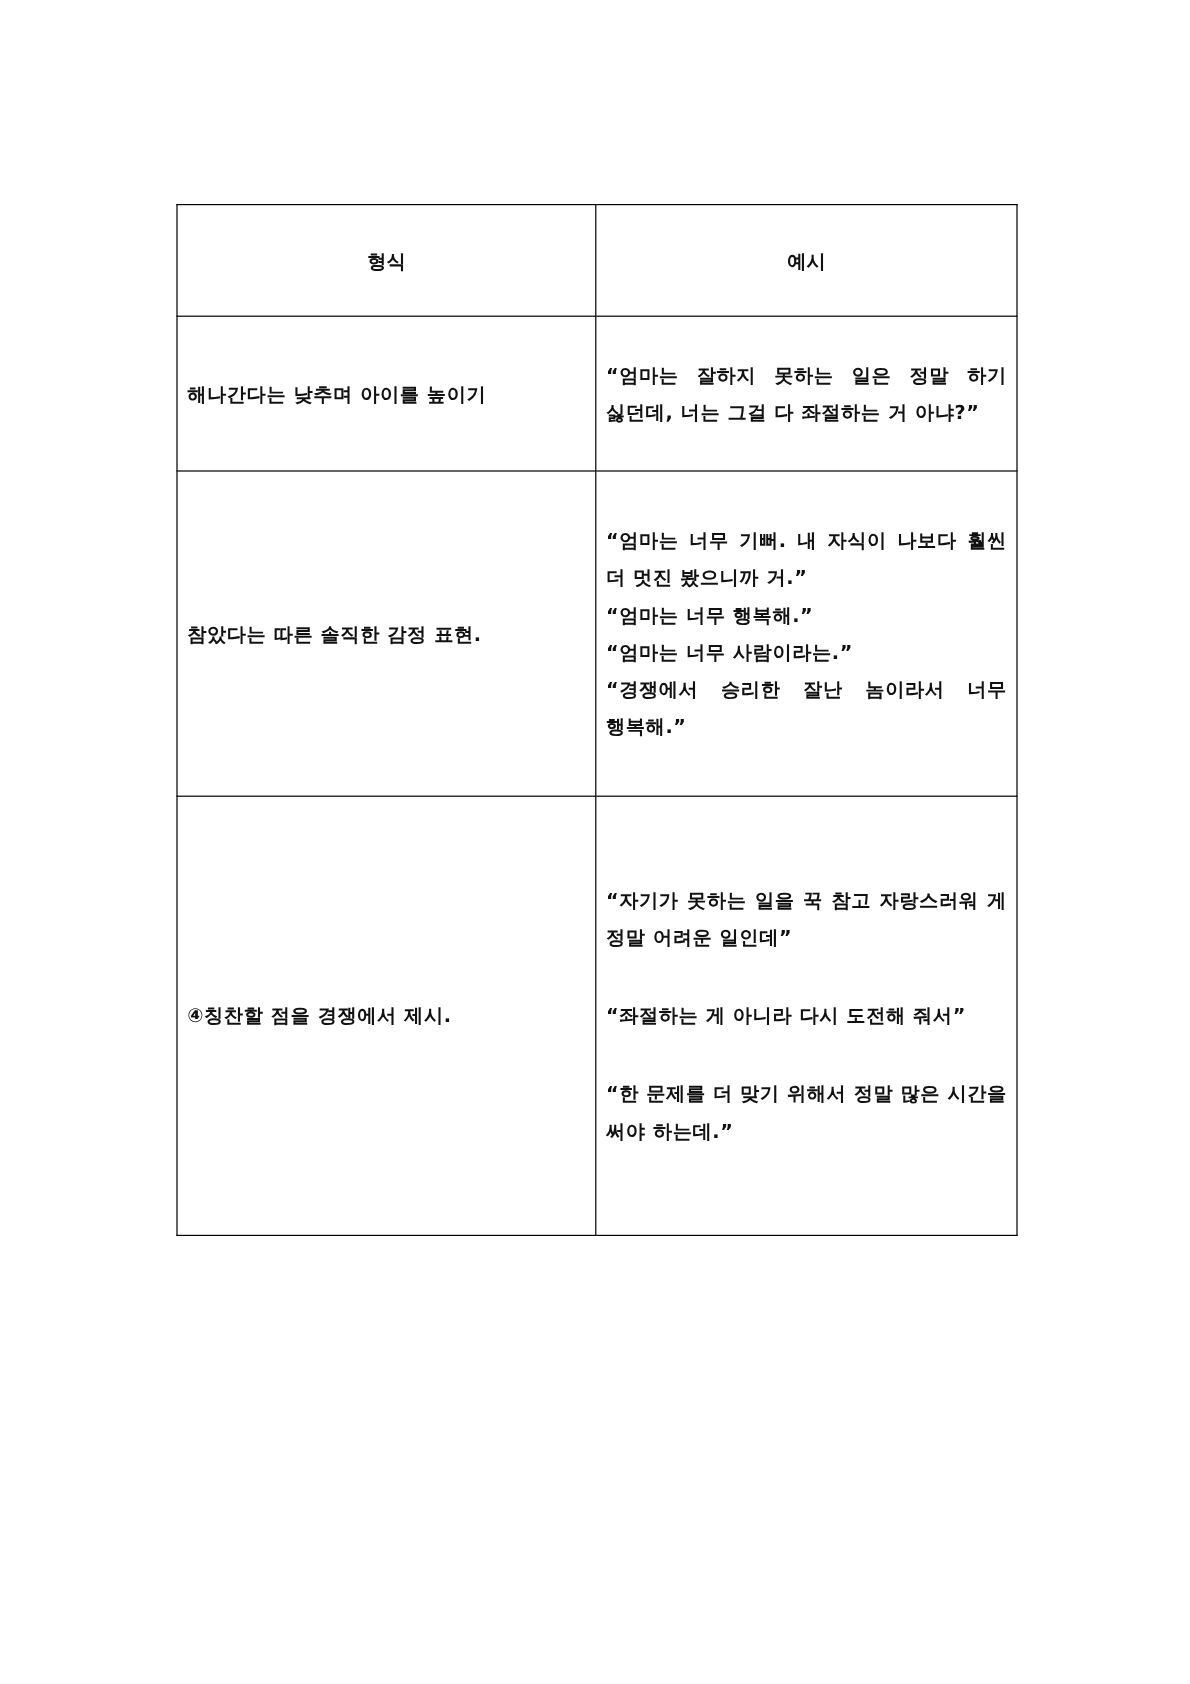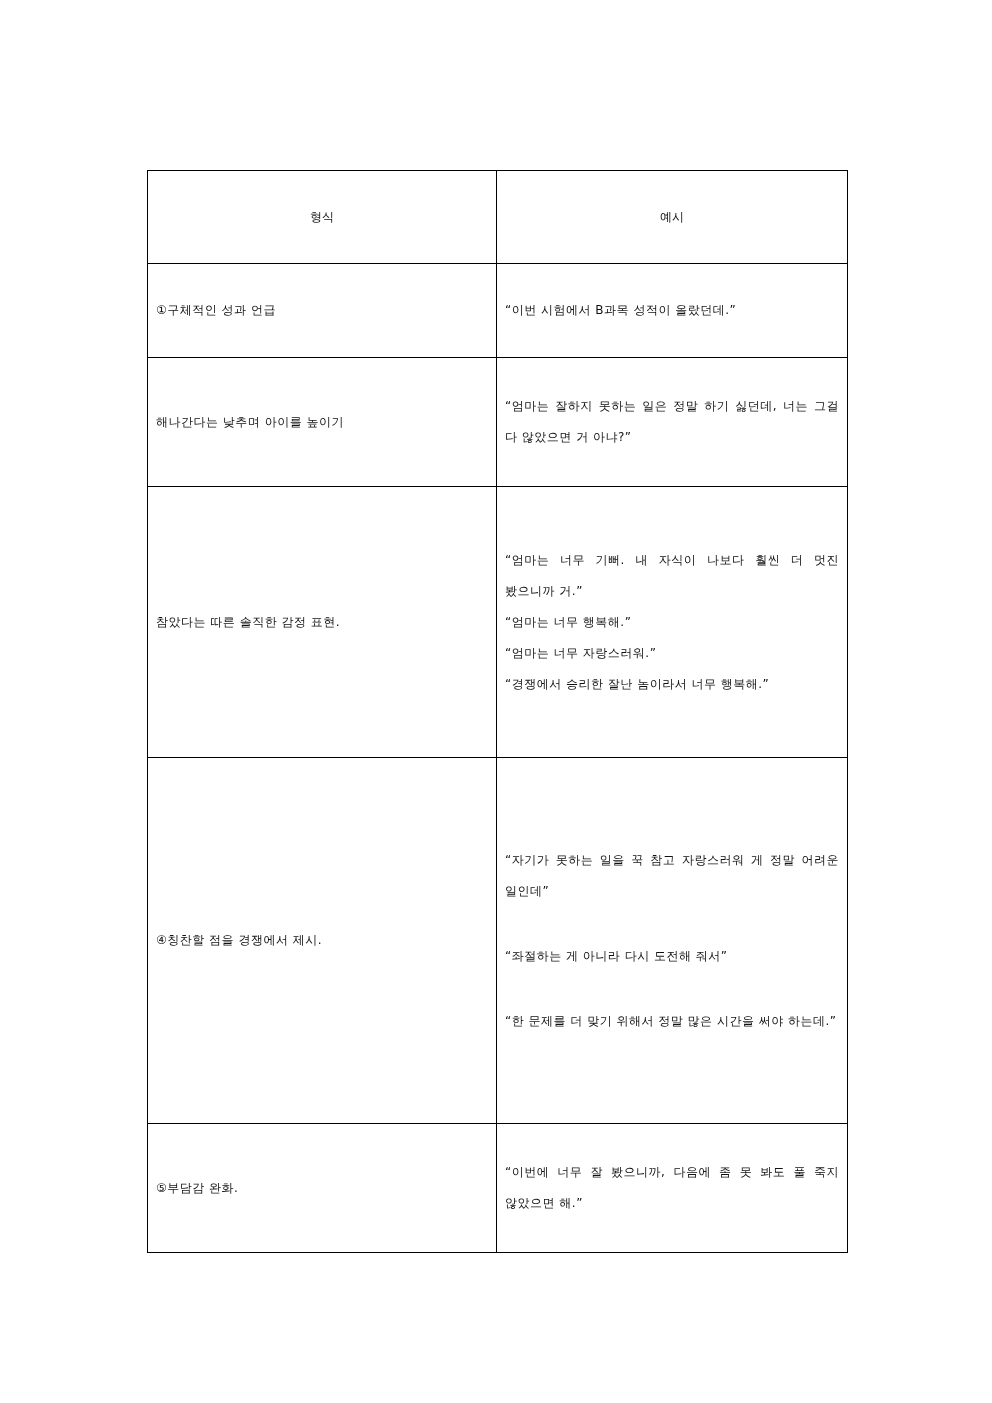--- a/index.html
+++ b/index.html
@@ -26,22 +26,22 @@
     left: 147px;
     top: 170px;
     width: 700px;
     border-collapse: collapse;
     table-layout: fixed;
   }
   table.form-table td, table.form-table th {
     border: 1px solid #000000;
     padding: 0 8px;
     vertical-align: middle;
-    font-size: 12px;
-    font-weight: normal;
+    font-size: 16px;
+    font-weight: bold;
     line-height: 31px;
     word-break: keep-all;
   }
   table.form-table th {
     text-align: center;
   }
   col.c1 { width: 349px; }
   col.c2 { width: 351px; }
   td.form-cell {
     padding-left: 6px;
@@ -69,56 +69,44 @@
     <colgroup>
       <col class="c1">
       <col class="c2">
     </colgroup>
     <tbody>
         <tr class="r-head">
       <th>형식</th>
       <th>예시</th>
     </tr>
 
-    <tr class="r1">
-      <td class="form-cell">①구체적인 성과 언급</td>
-      <td class="example-cell">
-        <span class="line">“이번 시험에서 B과목 성적이 올랐던데.”</span>
-      </td>
-    </tr>
 
     <tr class="r2">
       <td class="form-cell">해나간다는 낮추며 아이를 높이기</td>
       <td class="example-cell">
-        <span class="line">“엄마는 잘하지 못하는 일은 정말 하기 싫던데, 너는 그걸 다 않았으면 거 아냐?”</span>
+        <span class="line">“엄마는 잘하지 못하는 일은 정말 하기 싫던데, 너는 그걸 다 좌절하는 거 아냐?”</span>
       </td>
     </tr>
 
     <tr class="r3">
       <td class="form-cell">참았다는 따른 솔직한 감정 표현.</td>
       <td class="example-cell">
         <span class="line">“엄마는 너무 기뻐. 내 자식이 나보다 훨씬 더 멋진 봤으니까 거.”</span>
         <span class="line">“엄마는 너무 행복해.”</span>
-        <span class="line">“엄마는 너무 자랑스러워.”</span>
+        <span class="line">“엄마는 너무 사람이라는.”</span>
         <span class="line">“경쟁에서 승리한 잘난 놈이라서 너무 행복해.”</span>
       </td>
     </tr>
 
     <tr class="r4">
       <td class="form-cell">④칭찬할 점을 경쟁에서 제시.</td>
       <td class="example-cell">
         <span class="line">“자기가 못하는 일을 꾹 참고 자랑스러워 게 정말 어려운 일인데”</span>
         <span class="gap"></span>
         <span class="line">“좌절하는 게 아니라 다시 도전해 줘서”</span>
         <span class="gap"></span>
         <span class="line">“한 문제를 더 맞기 위해서 정말 많은 시간을 써야 하는데.”</span>
       </td>
     </tr>
 
-    <tr class="r5">
-      <td class="form-cell">⑤부담감 완화.</td>
-      <td class="example-cell">
-        <span class="line">“이번에 너무 잘 봤으니까, 다음에 좀 못 봐도 풀 죽지 않았으면 해.”</span>
-      </td>
-    </tr>
   </tbody>
     </table>
 </div>
 
 </body></html>

